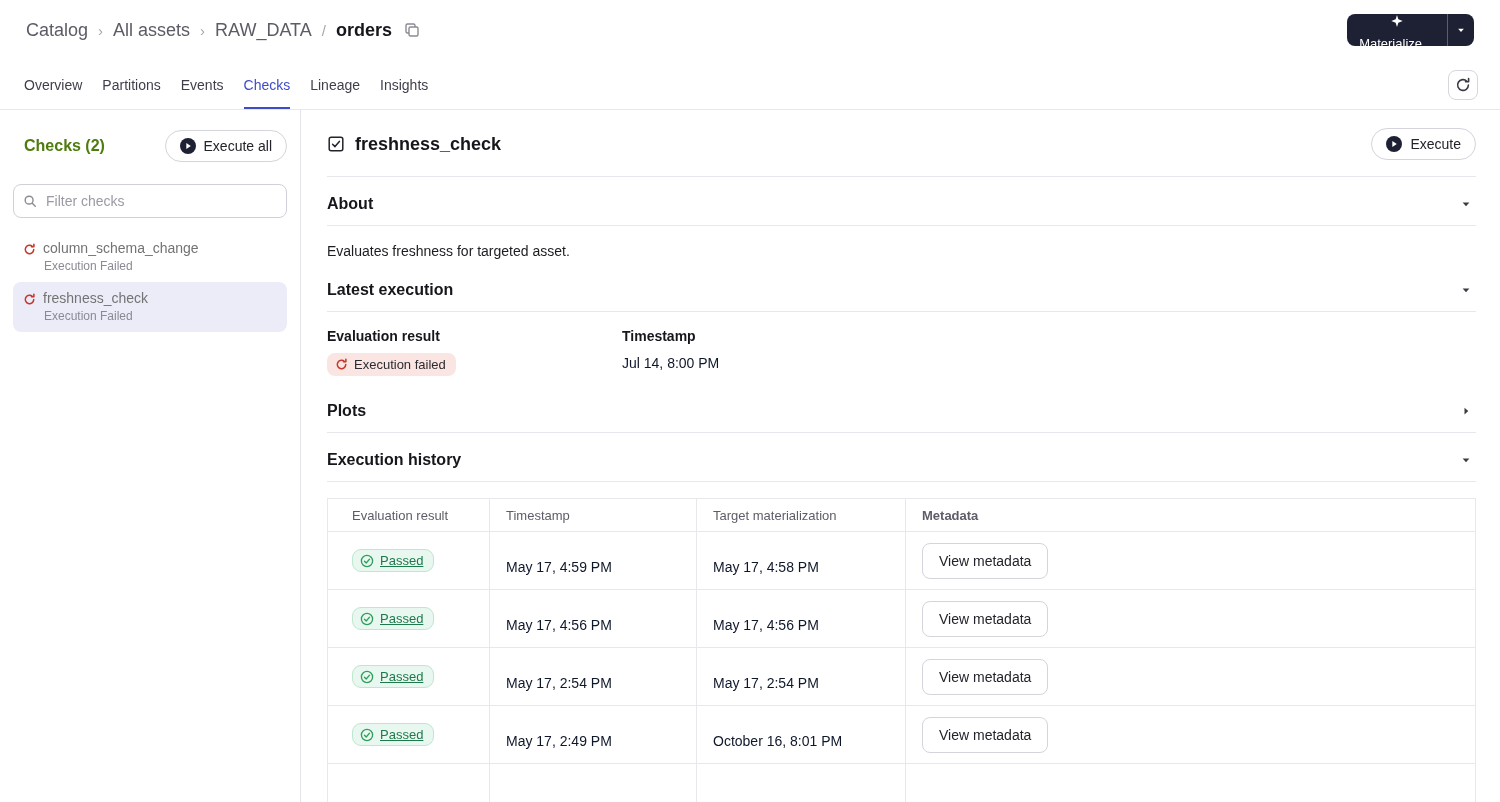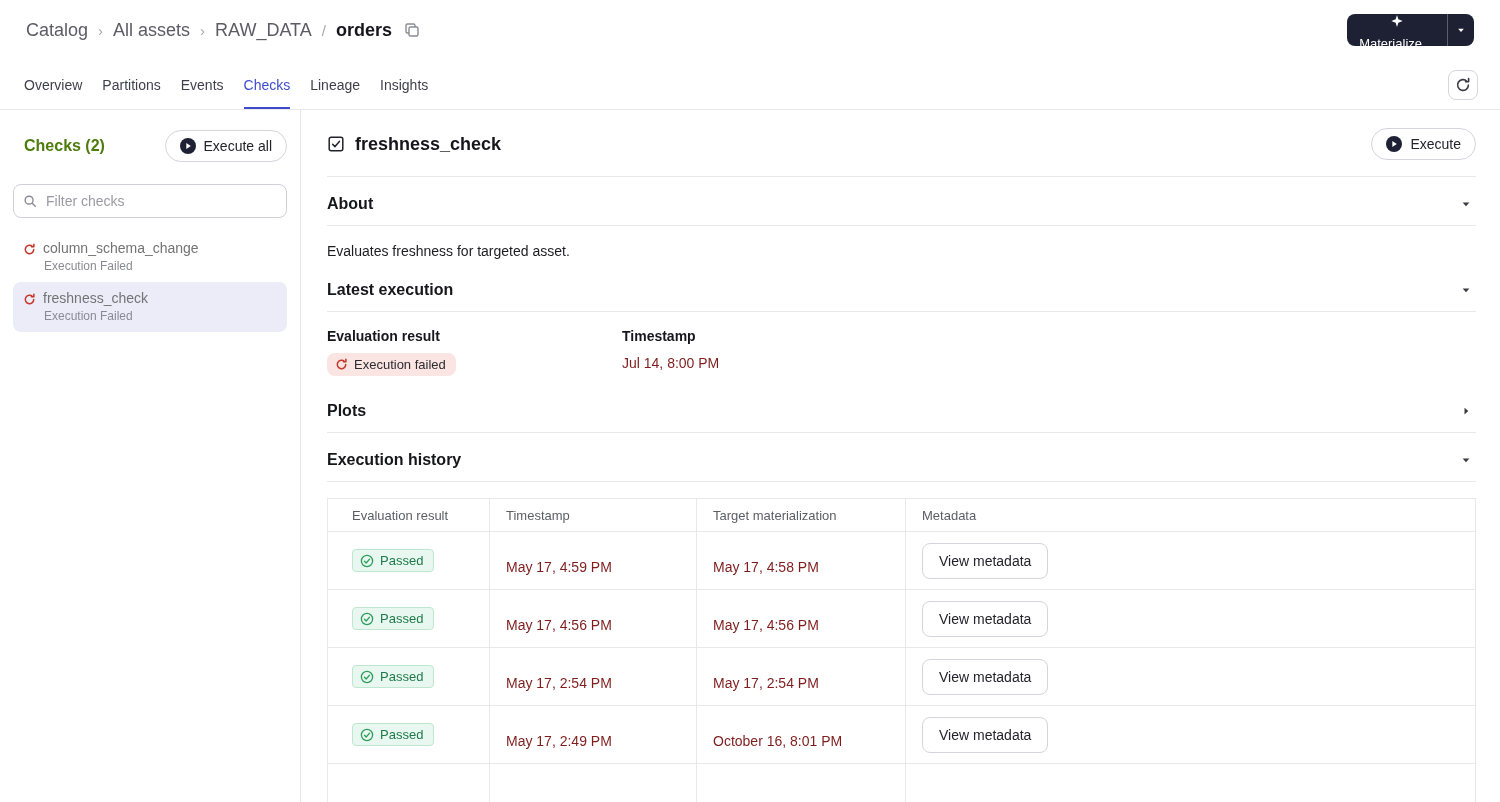--- a/index.html
+++ b/index.html
@@ -69,39 +69,39 @@
   .section-title { font-size: 16px; font-weight: 700; color: #16161d; }
   .chevron { display: inline-flex; }
 
   .about-desc { font-size: 14px; color: #1c1c21; padding: 17px 0 4px 0; }
 
   .latest-grid { display: flex; padding: 16px 0 8px 0; }
   .latest-col1 { width: 295px; }
   .field-label { font-size: 14px; font-weight: 700; color: #16161d; }
   .badge-failed { display: inline-flex; align-items: center; gap: 6px; margin-top: 9px; background: #fae5e2; border-radius: 8px; padding: 4px 10px 4px 8px; font-size: 13px; color: #2b2b31; }
   .ts-wrap { margin-top: 10px; }
-  .ts-link { font-size: 14px; color: #7f1d1d; text-decoration: none; cursor: pointer; margin-top: 12px; }
+  .ts-link { font-size: 14px; color: #0f172a; text-decoration: none; cursor: pointer; margin-top: 12px; }
 
   
   .history-table { margin-top: 16px; border: 1px solid #e7e7ec; border-bottom: none; }
   .thead { display: flex; height: 33px; align-items: center; border-bottom: 1px solid #e7e7ec; font-size: 13px; color: #5d5d68; }
   .thead > div { height: 100%; display: flex; align-items: center; padding-left: 16px; border-right: 1px solid #e7e7ec; }
   .thead > div:nth-child(1) { width: 162px; padding-left: 24px; }
   .thead > div:nth-child(2) { width: 207px; }
   .thead > div:nth-child(3) { width: 209px; }
-  .thead > div:nth-child(4) { flex: 1; border-right: none; }
+  .thead > div:nth-child(4) { flex: 1; border-right: none; font-weight: bold; }
 
   .tr { display: flex; height: 58px; align-items: center; border-bottom: 1px solid #e7e7ec; }
   .td { height: 100%; display: flex; align-items: center; padding-left: 16px; border-right: 1px solid #e7e7ec; }
   .td:nth-child(1) { width: 162px; padding-left: 24px; }
   .td:nth-child(2) { width: 207px; }
   .td:nth-child(3) { width: 209px; }
   .td:nth-child(4) { flex: 1; border-right: none; }
 
-  .badge-passed { display: inline-flex; align-items: center; gap: 6px; background: #e8f7ef; border: 1px solid #bfe7cf; border-radius: 4px; padding: 3px 10px 3px 7px; font-size: 13px; color: #1e7a4b; }
+  .badge-passed { display: inline-flex; align-items: center; gap: 6px; background: #e8f7ef; border: 1px solid #bfe7cf; border-radius: 9px; padding: 3px 10px 3px 7px; font-size: 13px; color: #1e7a4b; text-decoration: underline; }
   .view-meta-btn { height: 36px; padding: 0 16px; background: #fff; border: 1px solid #d4d4dc; border-radius: 8px; font-size: 14px; color: #23232b; cursor: pointer; font-family: inherit; }
 </style>
 </head>
 <body>
 
 <div class="page">
 
   <header class="topbar">
     <nav class="breadcrumb">
       <span style="display:inline-flex;align-items:center;gap:10px">

